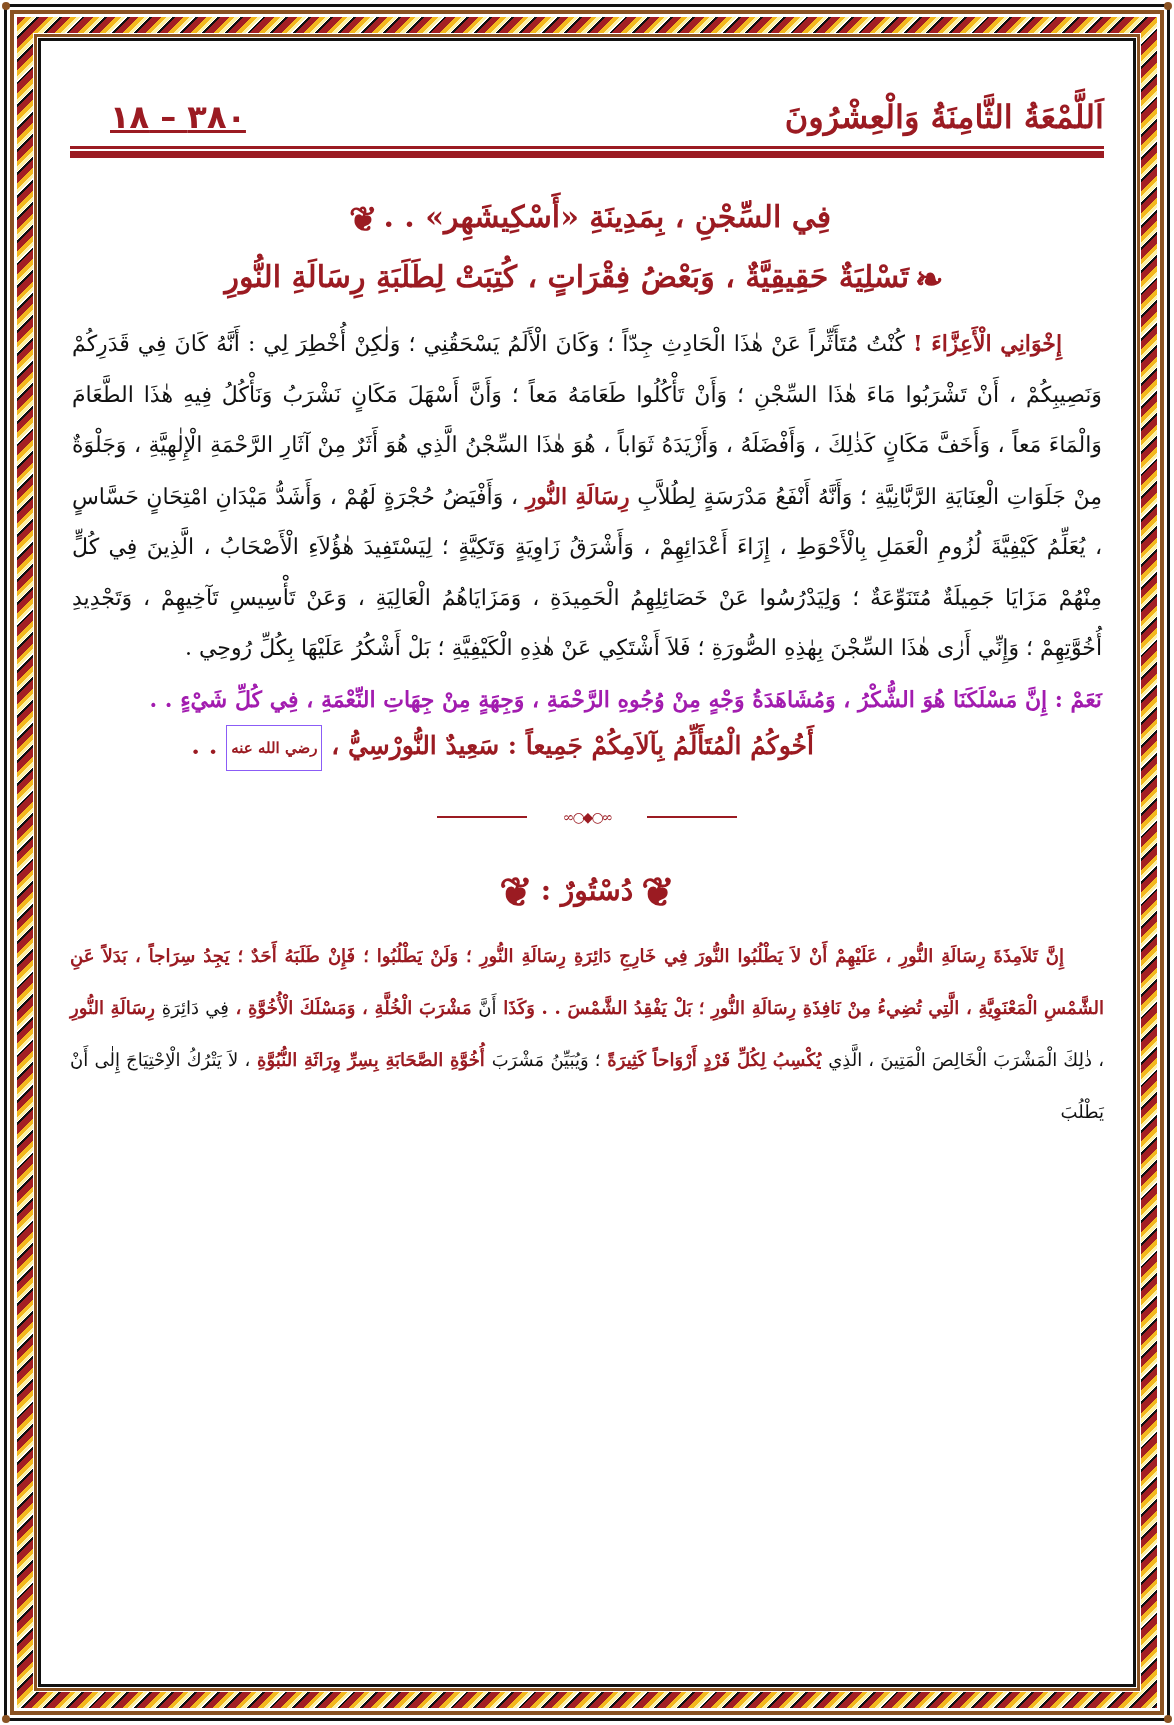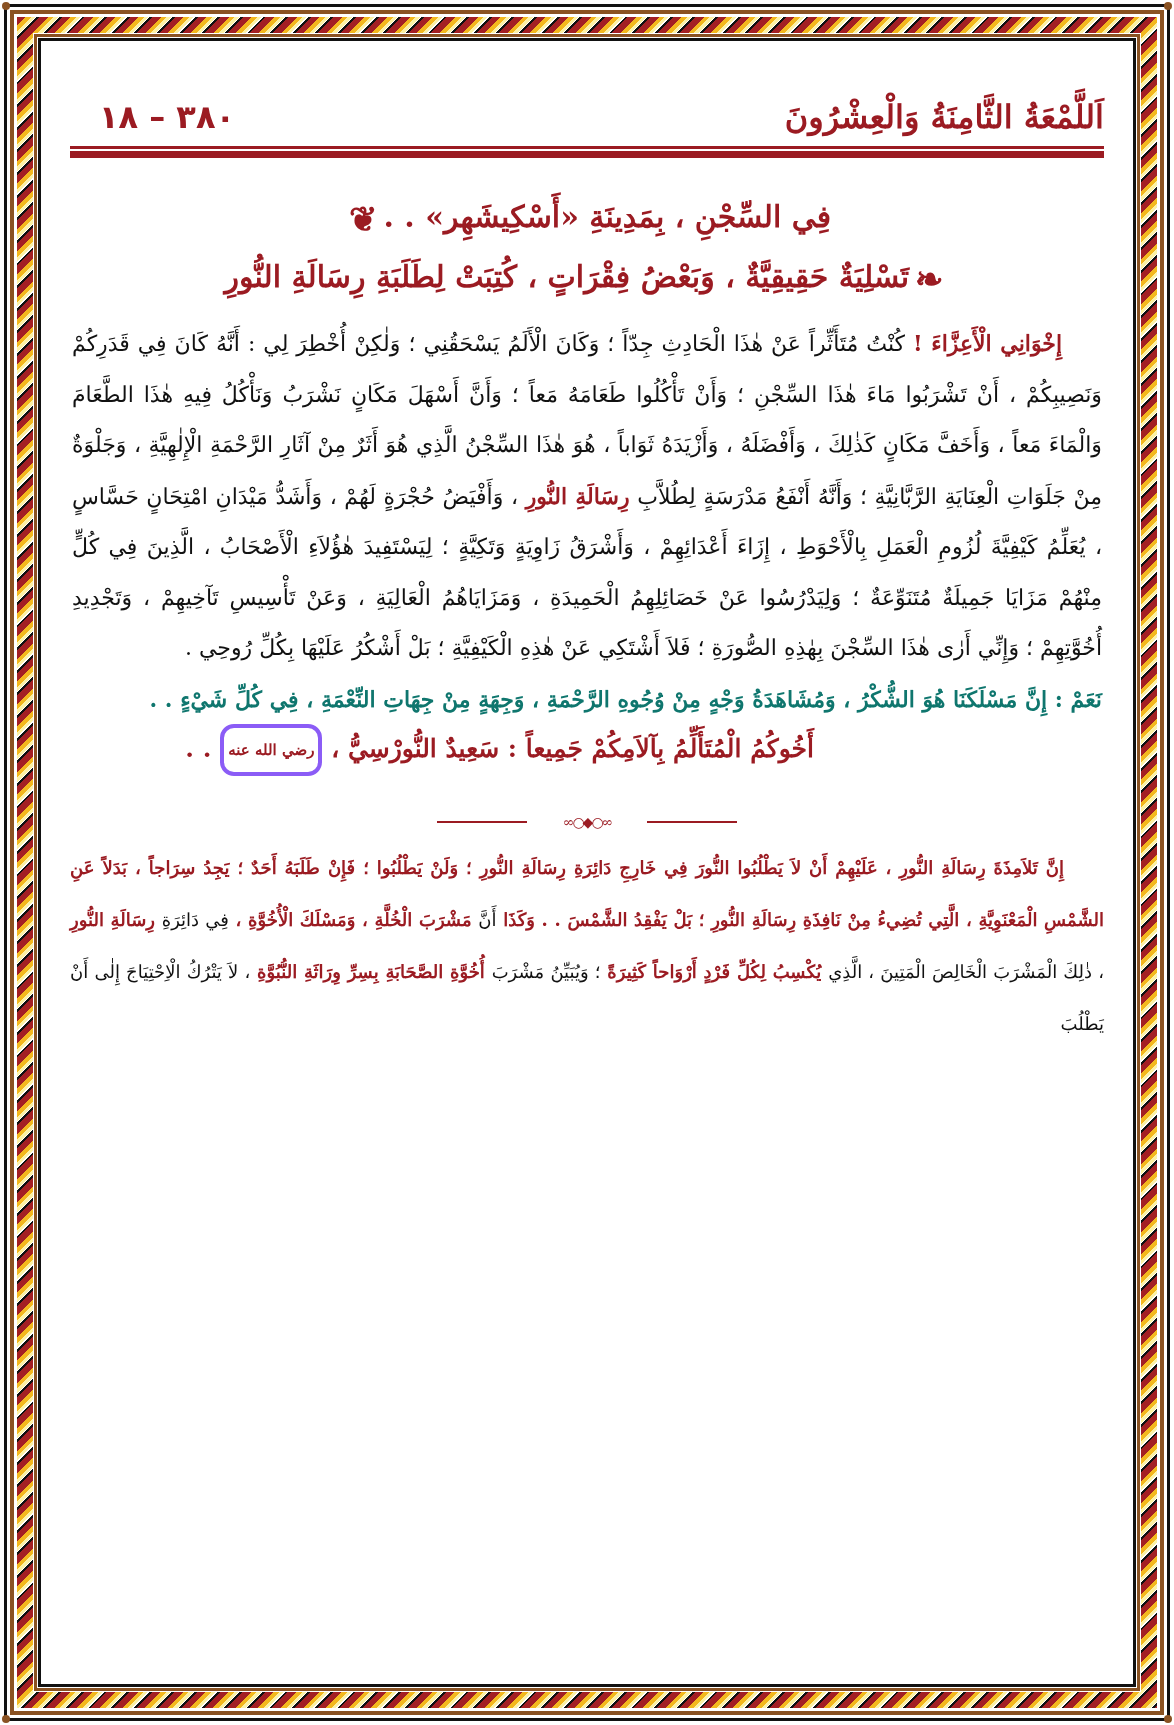--- a/index.html
+++ b/index.html
@@ -44,22 +44,22 @@
     }
     .header {
       position: relative; height: 76px; display: flex; align-items: flex-end;
       justify-content: space-between; padding: 0 0 10px 0;
     }
     .header-title {
       color: #9b1b22; font-size: 32px; font-weight: bold; 
       font-family: "DejaVu Serif", serif;
     }
     .header-pagenum {
-      color: #9b1b22; font-size: 32px; font-weight: bold; margin-left: 29px;
-      direction: rtl; font-family: "DejaVu Sans", sans-serif;
+      color: #9b1b22; font-size: 32px; font-weight: bold; margin-left: 40px;
+      direction: rtl; font-family: "DejaVu Sans", sans-serif; text-decoration: underline;
     }
     .header-rule { height: 12px; position: relative; }
     .header-rule::before {
       content: ""; position: absolute; left: 0; right: 0; top: 0; height: 3px; background: #9b1b22;
     }
     .header-rule::after {
       content: ""; position: absolute; left: 0; right: 0; top: 5px; height: 7px; background: #9b1b22;
     }
 
     .section-title {
@@ -70,28 +70,28 @@
       display: inline-block; color: #9b1b22; font-size: 34px; vertical-align: middle;
       margin: 0 6px;
     }
 
     .body-text {
       font-size: 22px; line-height: 50.5px; text-align: justify; text-align-last: right;
       margin-top: 10px; padding: 0 2px;
     }
     .body-text .hl { color: #9b1b22; font-weight: bold; }
     .indent { display: inline-block; width: 40px; }
-    .red-para { color: #0f766e; font-weight: bold; }
+    .red-para { color: #a21caf; font-weight: bold; }
 
     .signature {
       color: #9b1b22; font-weight: bold; font-size: 25px; line-height: 44px;
       padding-right: 290px;
     }
     .honorific {
-      display: inline-block; font-size: 15px; border: 4px solid #8b5cf6; border-radius: 14px;
+      display: inline-block; font-size: 15px; border: 1px solid #8b5cf6; border-radius: 0;
       padding: 0 4px; vertical-align: middle;
     }
 
     .divider {
       position: relative; margin: 36px auto 0; width: 300px; height: 20px;
     }
     .divider-line {
       position: absolute; left: 0; right: 0; top: 9px; height: 2px; background: #9b1b22;
     }
     .divider-knot {
@@ -154,18 +154,21 @@
     <span>أَخُوكُمُ الْمُتَأَلِّمُ بِآلاَمِكُمْ جَمِيعاً : سَعِيدٌ النُّورْسِيُّ ،</span>
     <span class="honorific">رضي الله عنه</span>
     <span>. .</span>
   </div>
 
   <div class="divider">
     <div class="divider-line"></div>
     <div class="divider-knot">∞○◆○∞</div>
   </div>
 
+  <div class="rule-heading">
+    <span class="flourish">❦</span><span>دُسْتُورٌ :</span><span class="flourish">❦</span>
+  </div>
 
   <div class="rule-text">
     <p><span class="indent"></span><span>إِنَّ تَلاَمِذَةَ رِسَالَةِ النُّورِ ، عَلَيْهِمْ أَنْ لاَ يَطْلُبُوا النُّورَ فِي خَارِجِ دَائِرَةِ رِسَالَةِ النُّورِ ؛ وَلَنْ يَطْلُبُوا ؛ فَإِنْ طَلَبَهُ أَحَدٌ ؛ يَجِدُ سِرَاجاً ، بَدَلاً عَنِ الشَّمْسِ الْمَعْنَوِيَّةِ ، الَّتِي تُضِيءُ مِنْ نَافِذَةِ رِسَالَةِ النُّورِ ؛ بَلْ يَفْقِدُ الشَّمْسَ . . وَكَذَا</span> <span class="plain">أَنَّ</span> <span>مَشْرَبَ الْخُلَّةِ ، وَمَسْلَكَ الْأُخُوَّةِ ،</span> <span class="plain">فِي دَائِرَةِ</span> <span>رِسَالَةِ النُّورِ</span> <span class="plain">، ذٰلِكَ الْمَشْرَبَ الْخَالِصَ الْمَتِينَ ، الَّذِي</span> <span>يُكْسِبُ لِكُلِّ فَرْدٍ أَرْوَاحاً كَثِيرَةً</span> <span class="plain">؛ وَيُبَيِّنُ مَشْرَبَ</span> <span>أُخُوَّةِ الصَّحَابَةِ بِسِرِّ وِرَاثَةِ النُّبُوَّةِ</span> <span class="plain">، لاَ يَتْرُكُ الْاِحْتِيَاجَ إِلٰى أَنْ يَطْلُبَ</span></p>
   </div>
 
 </div>
 
 </body></html>

